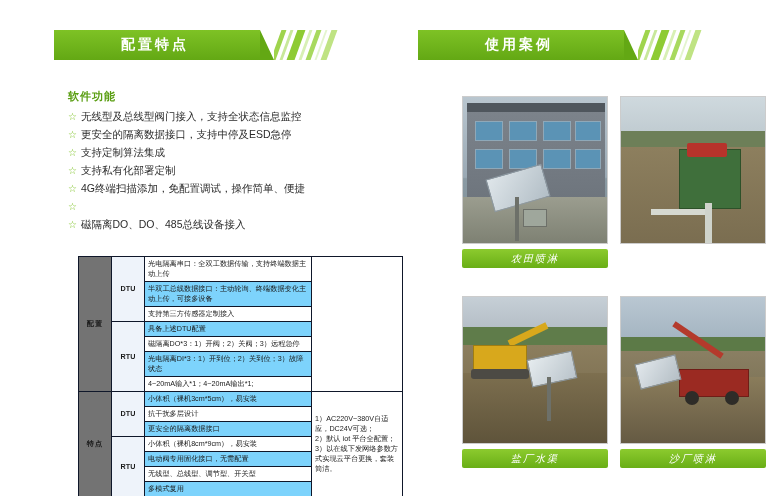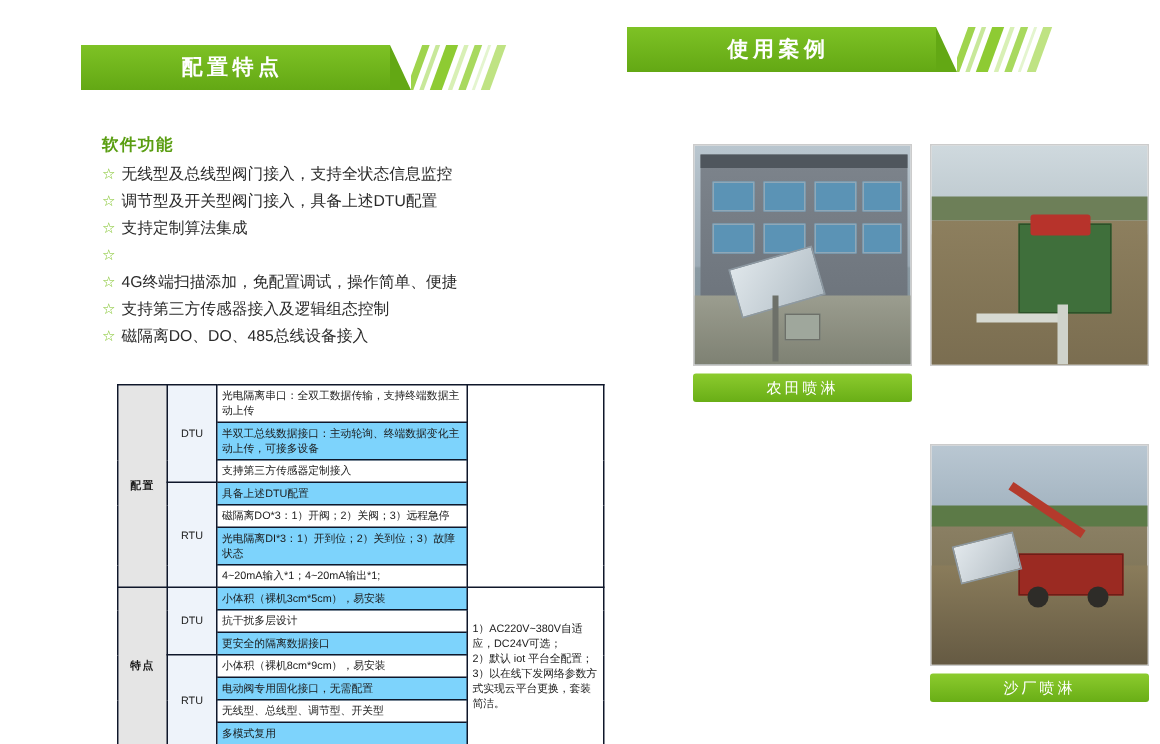--- a/index.html
+++ b/index.html
@@ -67,21 +67,21 @@
   }
   .s1 { left: 2px;  width: 5px;  background: #9fd44d; }
   .s2 { left: 11px; width: 3px;  background: #c8e89a; }
   .s3 { left: 18px; width: 8px;  background: #8ecb33; }
   .s4 { left: 30px; width: 3px;  background: #d8f0b5; }
   .s5 { left: 37px; width: 5px;  background: #a8d95e; }
   .s6 { left: 46px; width: 2px;  background: #e4f5cf; }
   .s7 { left: 52px; width: 6px;  background: #bfe383; }
 
   #banner-left { left: 54px; top: 30px; }
-  #banner-right { left: 418px; top: 18px; }
+  #banner-right { left: 418px; top: 30px; }
 
   
   .soft-title {
     position: absolute;
     left: 68px;
     top: 89px;
     font-size: 11px;
     font-weight: bold;
     color: #5a9e12;
     letter-spacing: 1px;
@@ -117,22 +117,22 @@
     font-size: 7.2px;
     color: #1a1a1a;
     table-layout: fixed;
   }
   .spec-table td {
     border: 1px solid #0f172a;
     padding: 2px 3px;
     line-height: 10px;
     vertical-align: middle;
   }
-  .col-group { width: 26px; text-align: center; background: #e5e5e5; font-weight: bold; letter-spacing: 1px; }
-  .col-sub { width: 26px; text-align: center; background: #eef3fa; font-weight: normal; }
+  .col-group { width: 26px; text-align: center; background: #737373; font-weight: bold; letter-spacing: 1px; }
+  .col-sub { width: 26px; text-align: center; background: #eef3fa; font-weight: bold; }
   .col-desc { }
   .col-note { width: 84px; }
   .row-alt { background: #7dd3fc; }
   .row-plain { background: #ffffff; }
   .note-cell { background: #ffffff; vertical-align: middle; line-height: 11px; }
 
   
   .photo-card {
     position: absolute;
     width: 146px;
@@ -149,20 +149,21 @@
     margin-top: 5px;
     height: 19px;
     background: linear-gradient(180deg, #8ccb2e 0%, #69ae16 100%);
     border-radius: 2px;
     color: #fff;
     font-size: 10px;
     display: flex;
     align-items: center;
     justify-content: center;
     letter-spacing: 2px;
+    font-style: italic;
   }
   #card1 { left: 462px; top: 96px; }
   #card2 { left: 620px; top: 96px; }
   #card3 { left: 462px; top: 296px; }
   #card4 { left: 620px; top: 296px; }
 
   
   .p1 { background: linear-gradient(180deg,#b9c6cf 0%, #9aa9b4 55%, #8a9aa3 56%, #7d8d96 100%); }
   .p1 .bldg {
     position: absolute; left: 4px; top: 6px; width: 138px; height: 96px;
@@ -258,36 +259,36 @@
 
   <div class="soft-title">软件功能</div>
 
   <div class="feature-list">
     <div class="feature-item">
       <span class="star">☆</span>
       <span>无线型及总线型阀门接入，支持全状态信息监控</span>
     </div>
     <div class="feature-item">
       <span class="star">☆</span>
-      <span>调节型及开关型阀门接入，具备上述DTU配置</span>
+      <span>更安全的隔离数据接口，支持中停及ESD急停</span>
     </div>
     <div class="feature-item">
       <span class="star">☆</span>
       <span>支持定制算法集成</span>
     </div>
     <div class="feature-item">
       <span class="star">☆</span>
+      <span>支持私有化部署定制</span>
     </div>
     <div class="feature-item">
       <span class="star">☆</span>
       <span>4G终端扫描添加，免配置调试，操作简单、便捷</span>
     </div>
     <div class="feature-item">
       <span class="star">☆</span>
-      <span>支持第三方传感器接入及逻辑组态控制</span>
     </div>
     <div class="feature-item">
       <span class="star">☆</span>
       <span>磁隔离DO、DO、485总线设备接入</span>
     </div>
   </div>
 
   <table class="spec-table">
     <tbody>
 
@@ -375,20 +376,32 @@
     <div class="photo p2">
       <div class="hills"></div>
       <div class="field"></div>
       <div class="stand"></div>
       <div class="red"></div>
       <div class="pipe2"></div>
       <div class="pipe"></div>
     </div>
   </div>
 
+  <div class="photo-card" id="card3">
+    <div class="photo p3">
+      <div class="trees"></div>
+      <div class="dirt"></div>
+      <div class="exc-arm"></div>
+      <div class="exc-body"></div>
+      <div class="exc-track"></div>
+      <div class="panel2"></div>
+      <div class="pole2"></div>
+    </div>
+    <div class="cap">盐厂水渠</div>
+  </div>
 
   <div class="photo-card" id="card4">
     <div class="photo p4">
       <div class="trees2"></div>
       <div class="dirt2"></div>
       <div class="boom"></div>
       <div class="truck"></div>
       <div class="wheel w1"></div>
       <div class="wheel w2"></div>
       <div class="panel3"></div>

